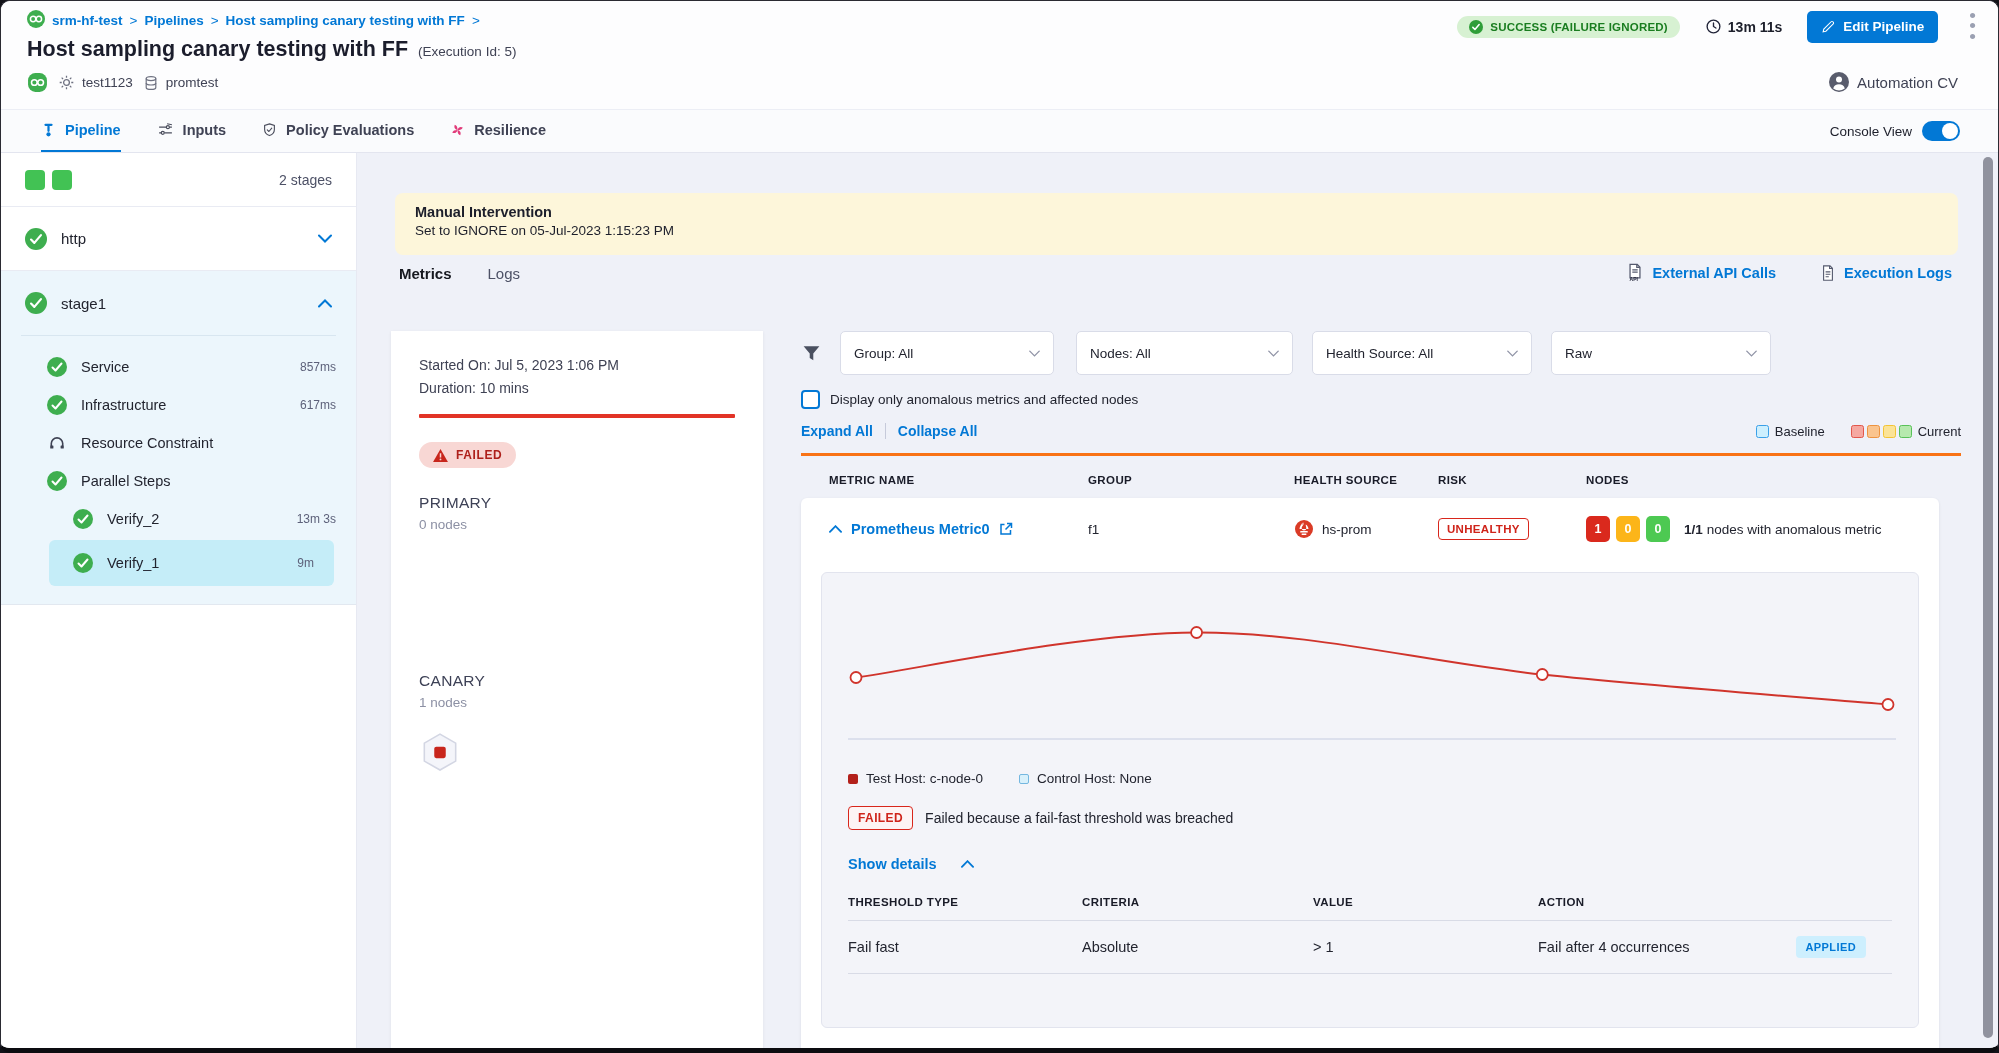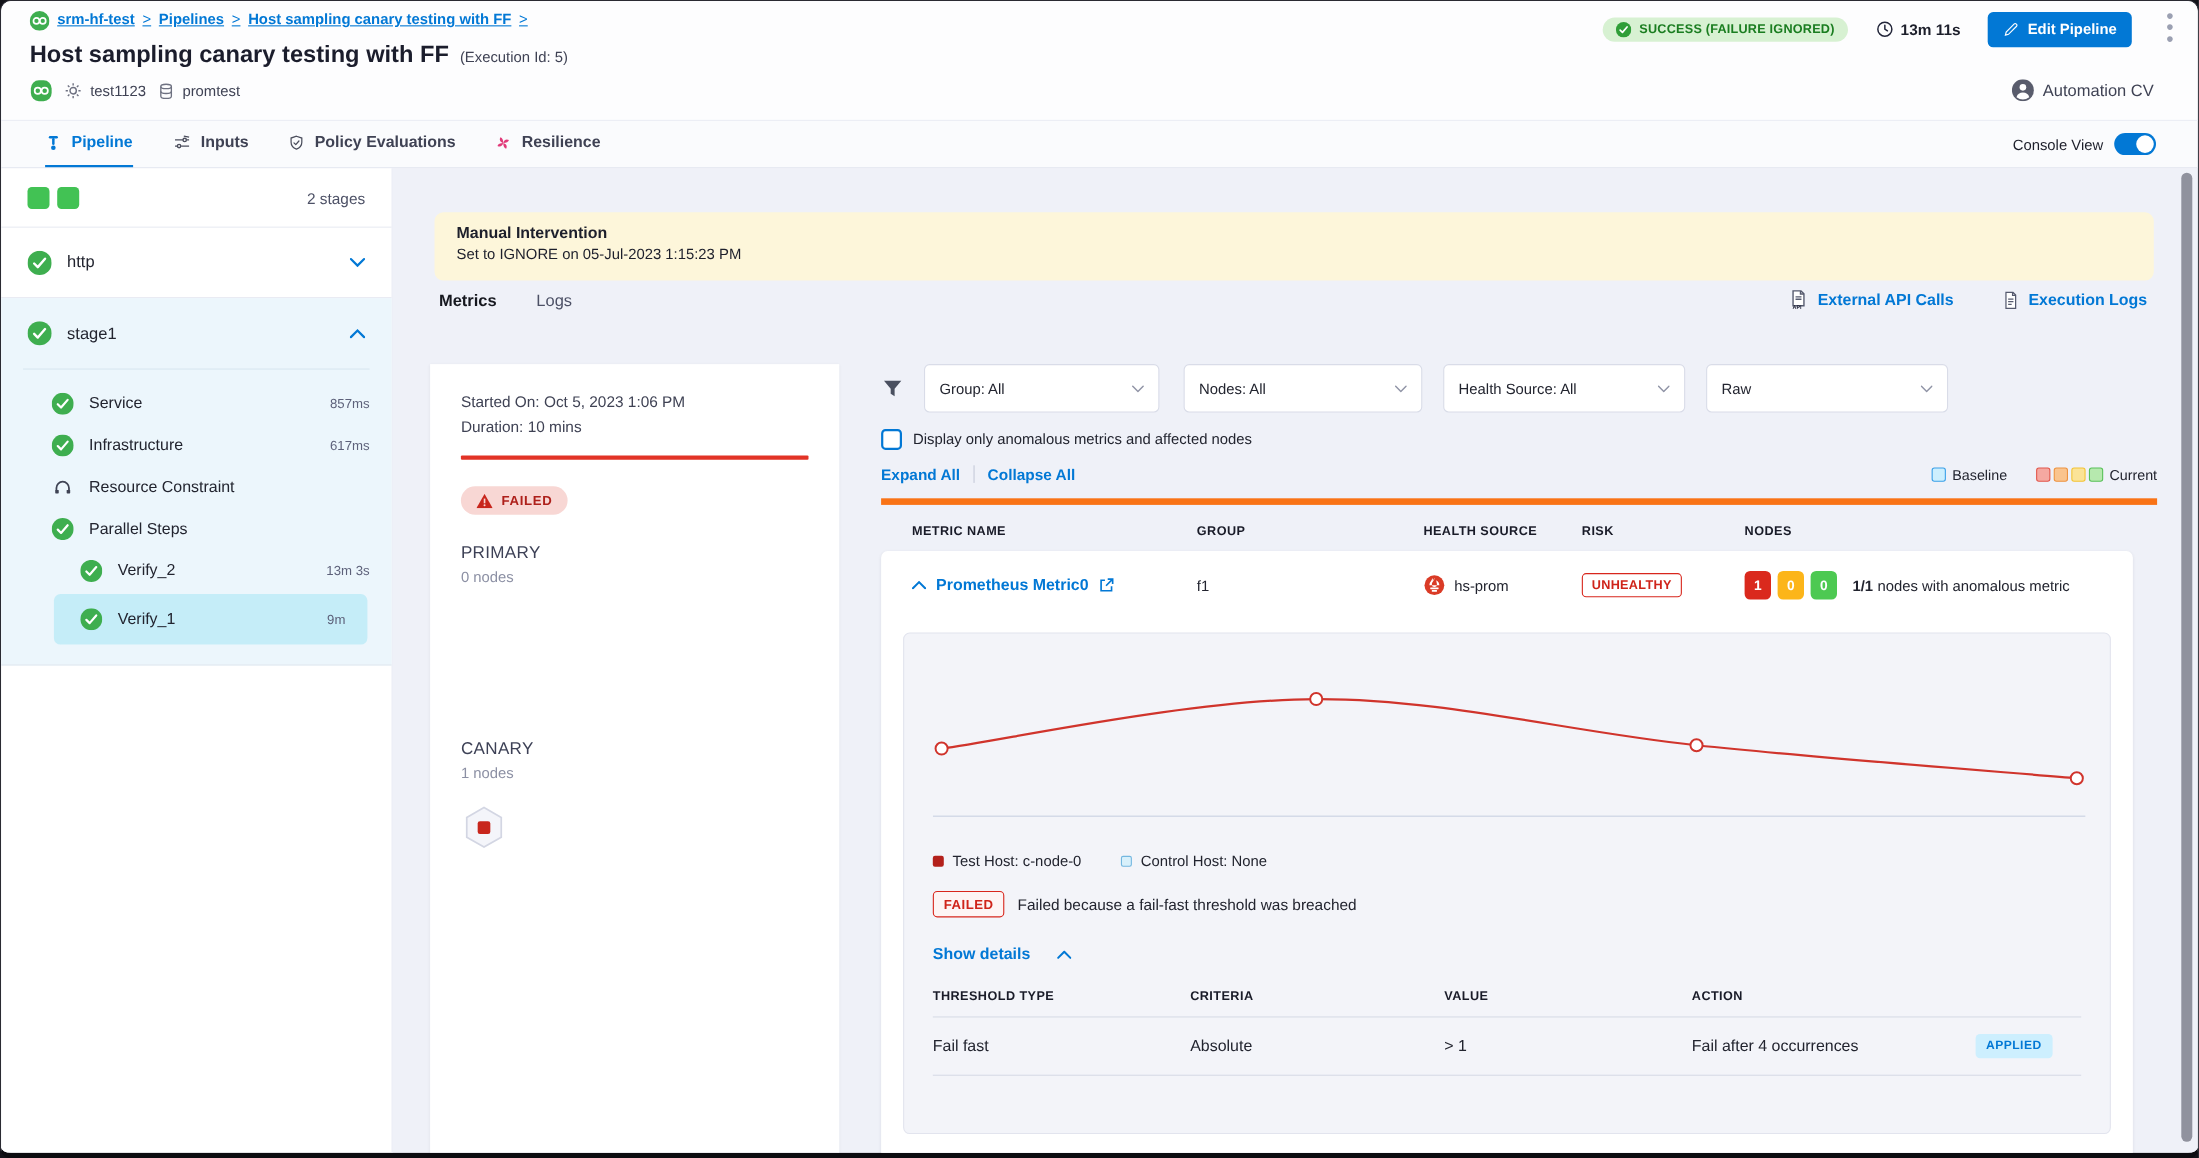--- a/index.html
+++ b/index.html
@@ -2,22 +2,22 @@
 <html><head>
 <meta charset="utf-8">
 <style>
   * { box-sizing: border-box; margin: 0; padding: 0; }
   body { background:#121218; font-family:"Liberation Sans", sans-serif; }
   .screen { position:relative; width:1999px; height:1053px; background:#eff1f8;
             border-radius:10px; overflow:hidden; border:1px solid #2a2a32; border-bottom:5px solid #0c0c10; }
 
   
   .header { position:absolute; top:0; left:0; right:0; height:108px; background:#fdfdfe; }
-  .breadcrumb { position:absolute; top:9px; left:26px; display:flex; align-items:flex-start; gap:7px;
-                font-size:13.5px; font-weight:700; color:#0278d5;text-decoration:underline; }
+  .breadcrumb { position:absolute; top:9px; left:26px; display:flex; align-items:flex-end; gap:7px;
+                font-size:13.5px; font-weight:700; color:#0278d5; }
   .crumb { cursor:pointer; } .crumb-sep { font-weight:400; }
   .header-actions { position:absolute; top:6px; right:16px; display:flex; align-items:center; gap:25px; }
   .status-pill { display:flex; align-items:center; gap:7px; background:#d7f1d2; border-radius:12px;
                  padding:4px 12px; font-size:11.5px; font-weight:700; color:#1a7d20; letter-spacing:.2px; }
   .duration-wrap { display:flex; align-items:center; gap:6px; font-size:14px; color:#1d1f2b; font-weight:600; }
   .edit-btn { display:flex; align-items:center; gap:8px; background:#0278d5; color:#fff; font-size:13.5px;
               font-weight:600; border:none; border-radius:5px; height:32px; padding:0 14px; cursor:pointer; }
   .kebab { color:#9ba0b2; font-size:19px; line-height:.55; padding:4px 6px; cursor:pointer; text-align:center; }
   .title-row { position:absolute; top:36px; left:26px; display:flex; align-items:baseline; gap:10px; }
   .page-title { font-size:21.5px; font-weight:700; color:#1b1d2c; }
@@ -86,21 +86,21 @@
   .metrics { position:absolute; top:178px; left:444px; width:1160px; }
   .filter-row { display:flex; align-items:center; }
   .funnel { margin-right:18px; }
   .dd { height:44px; background:#fff; border:1px solid #d9dce8; border-radius:5px; display:flex; align-items:center;
         justify-content:space-between; padding:0 13px; font-size:13.5px; color:#22242f; cursor:pointer; }
   .dd1 { width:214px; margin-right:22px; } .dd2 { width:217px; margin-right:19px; }
   .dd3 { width:220px; margin-right:19px; } .dd4 { width:220px; }
   .check-row { display:flex; align-items:center; gap:10px; margin-top:15px; }
   .checkbox { width:19px; height:19px; border:2px solid #0278d5; border-radius:4px; background:#fff; cursor:pointer; }
   .check-label { font-size:13.5px; color:#22242f; }
-  .links-row { display:flex; align-items:center; margin-top:14px; padding-bottom:14px; border-bottom:6px solid #f97316; }
+  .links-row { display:flex; align-items:center; margin-top:14px; padding-bottom:14px; border-bottom:3px solid #f97316; }
   .exp-link { color:#0278d5; font-size:14px; font-weight:600; cursor:pointer; }
   .link-sep { width:1px; height:16px; background:#c6cada; margin:0 12px; }
   .legend { margin-left:auto; display:flex; align-items:center; font-size:13px; color:#22242f; }
   .lg-sq { width:13px; height:13px; border-radius:2.5px; margin-right:6px; }
   .lg-baseline { background:#cdeffe; border:1.5px solid #3aa0e8; }
   .lg-red    { background:#f5a8a1; border:1.5px solid #e2574c; margin-left:26px; margin-right:3px; }
   .lg-orange { background:#fac48e; border:1.5px solid #ed9340; margin-right:3px; }
   .lg-yellow { background:#fbe397; border:1.5px solid #f3c435; margin-right:3px; }
   .lg-green  { background:#b6e9ae; border:1.5px solid #59c159; }
   .thead { display:grid; grid-template-columns:259px 206px 144px 148px 1fr; padding:18px 0 12px 28px;
@@ -423,21 +423,21 @@
                 <path d="M12 1.5v3.2h3.5"></path>
                 <path d="M7 9h6M7 12h6M7 15h4"></path>
               </svg>
           </span>
           <span>Execution Logs</span>
         </span>
       </div>
     </div>
 
     <div class="summary">
-      <div class="sum-line">Started On: Oct 5, 2023 1:06 PM</div>
+      <div class="sum-line">Started On: Jul 5, 2023 1:06 PM</div>
       <div class="sum-line">Duration: 10 mins</div>
       <div class="redbar"></div>
       <div class="failed-pill">
         <span class="icon">
           <svg width="15" height="13" viewBox="0 0 16 14">
               <path d="M8 0l8 14H0z" fill="#c8261c"></path>
               <rect x="7.2" y="4.6" width="1.6" height="4.6" fill="#f8d7d4"></rect>
               <circle cx="8" cy="11.2" r="1" fill="#f8d7d4"></circle>
             </svg>
         </span>

